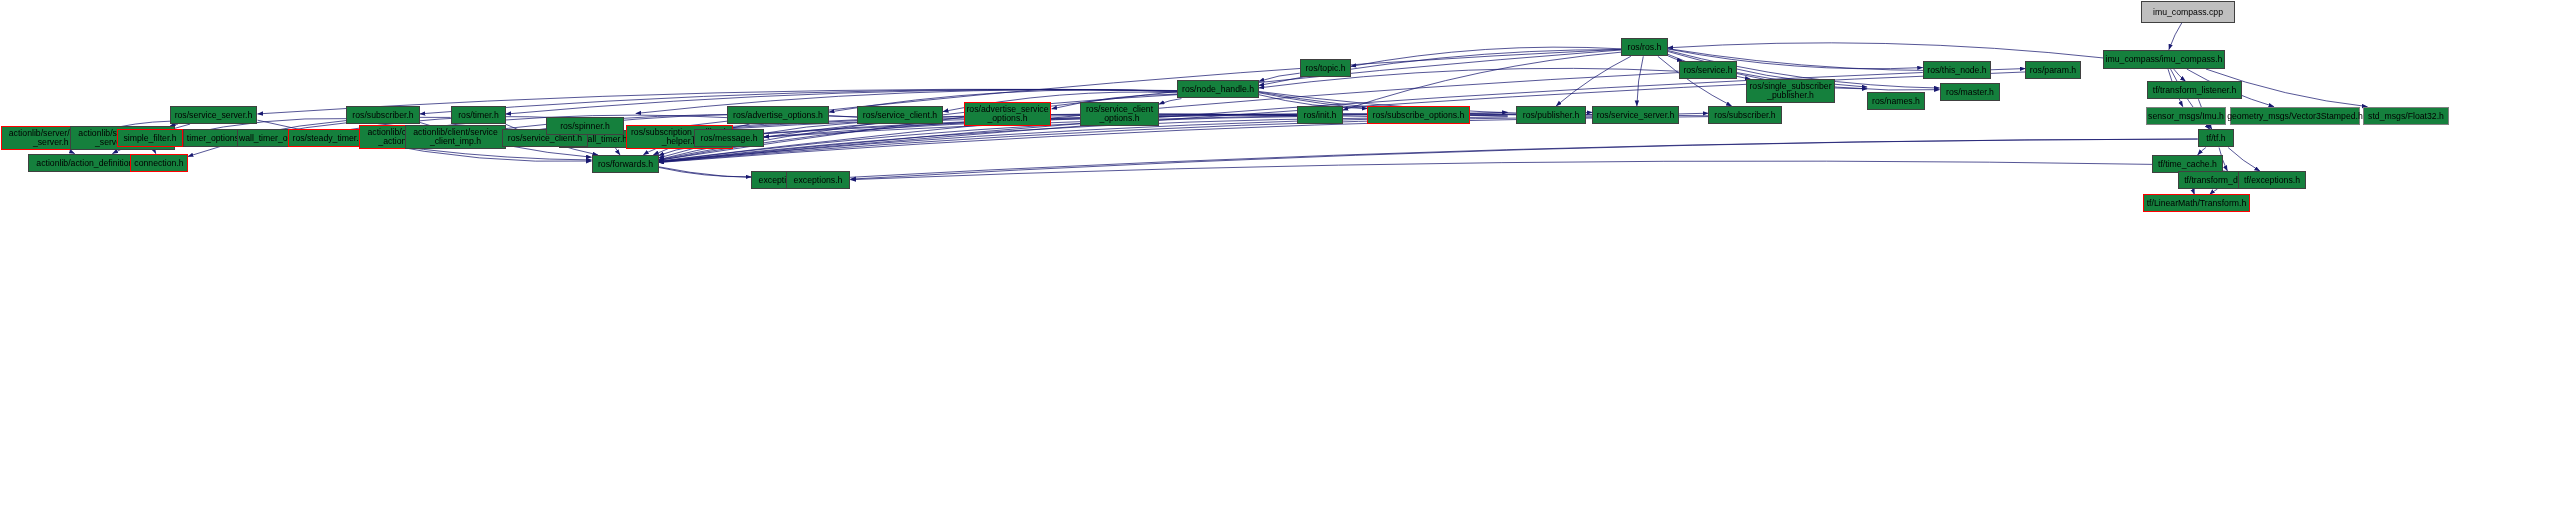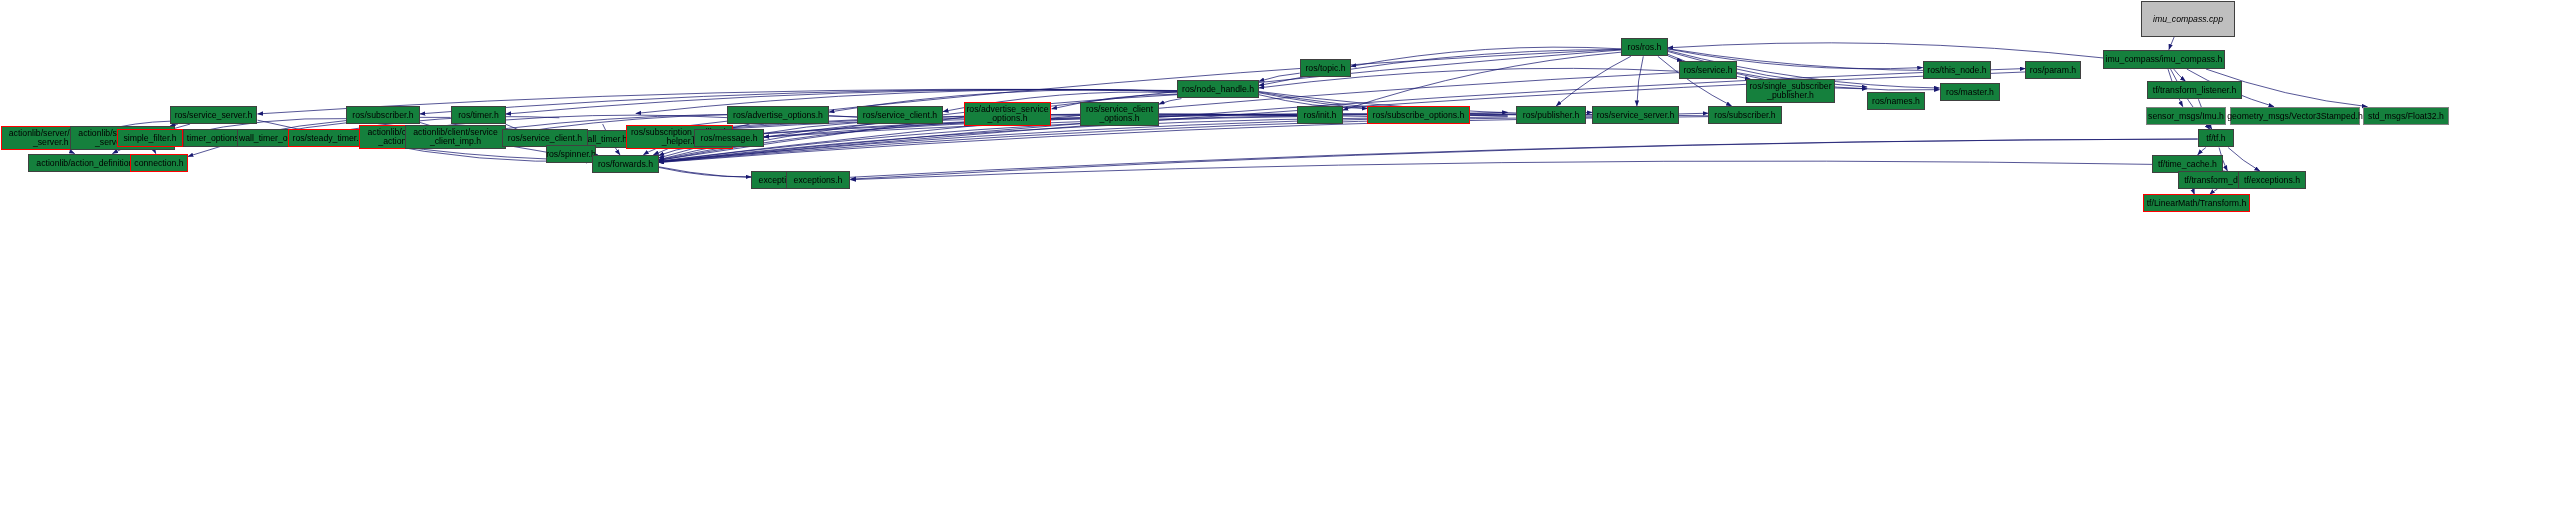--- a/index.html
+++ b/index.html
@@ -141,21 +141,21 @@
         <path d="M3322.3,220.0 Q3343.9,240.3 3369.7,255.0" fill="none" stroke="#191970" stroke-width="1.1" marker-end="url(#arrow)"></path>
         <path d="M3308.8,220.0 Q3312.9,238.2 3321.2,255.0" fill="none" stroke="#191970" stroke-width="1.1" marker-end="url(#arrow)"></path>
         <path d="M3209.0,245.1 Q2238.2,228.5 1268.0,267.9" fill="none" stroke="#191970" stroke-width="1.1" marker-end="url(#arrow)"></path>
         <path d="M3298.0,258.0 Q3294.2,256.0 3290.0,255.0" fill="none" stroke="#191970" stroke-width="1.1" marker-end="url(#arrow)"></path>
         <path d="M3315.0,254.6 Q3325.7,258.0 3337.0,258.8" fill="none" stroke="#191970" stroke-width="1.1" marker-end="url(#arrow)"></path>
         <path d="M3265.0,258.0 Q3266.6,274.4 3272.0,290.0" fill="none" stroke="#191970" stroke-width="1.1" marker-end="url(#arrow)"></path>
         <path d="M3306.3,282.0 Q3300.0,285.3 3294.7,290.0" fill="none" stroke="#191970" stroke-width="1.1" marker-end="url(#arrow)"></path>
       </g>
   </svg>
   <div id="nodes">
-      <div class="node root" style="left: 2141px; top: 1.3px; width: 94px; height: 36px; font-style: italic;">imu_compass.cpp</div>
+      <div class="node root" style="left: 2141px; top: 1.3px; width: 94px; height: 22px;">imu_compass.cpp</div>
       <div class="node" style="left: 2103px; top: 50px; width: 122px; height: 19.4px;">imu_compass/imu_compass.h</div>
       <div class="node grayborder" style="left: 2146px; top: 107px; width: 80px; height: 18px;">sensor_msgs/Imu.h</div>
       <div class="node grayborder" style="left: 2230px; top: 107px; width: 130px; height: 18px;">geometry_msgs/Vector3Stamped.h</div>
       <div class="node grayborder" style="left: 2363px; top: 107px; width: 86px; height: 18px;">std_msgs/Float32.h</div>
       <div class="node" style="left: 1621px; top: 38px; width: 47px; height: 18px;">ros/ros.h</div>
       <div class="node" style="left: 1300px; top: 59px; width: 51px; height: 18px;">ros/topic.h</div>
       <div class="node" style="left: 1679px; top: 61px; width: 58px; height: 18px;">ros/service.h</div>
       <div class="node" style="left: 1923px; top: 61px; width: 68px; height: 18px;">ros/this_node.h</div>
       <div class="node" style="left: 2025px; top: 61px; width: 56px; height: 18px;">ros/param.h</div>
       <div class="node" style="left: 1746px; top: 79px; width: 89px; height: 24px;">ros/single_subscriber
@@ -185,21 +185,21 @@
 _server_imp.h</div>
       <div class="node red" style="left: 117px; top: 129px; width: 66px; height: 18px;">simple_filter.h</div>
       <div class="node" style="left: 183px; top: 129px; width: 67px; height: 18px;">timer_options.h</div>
       <div class="node" style="left: 237px; top: 129px; width: 83px; height: 18px;">wall_timer_options.h</div>
       <div class="node red" style="left: 288px; top: 129px; width: 80px; height: 18px;">ros/steady_timer.h</div>
       <div class="node red" style="left: 359px; top: 125px; width: 99px; height: 24px;">actionlib/client/simple
 _action_client.h</div>
       <div class="node" style="left: 405px; top: 125px; width: 101px; height: 24px;">actionlib/client/service
 _client_imp.h</div>
       <div class="node" style="left: 502px; top: 129px; width: 86px; height: 18px;">ros/service_client.h</div>
-      <div class="node" style="left: 546px; top: 145px; width: 50px; height: 18px;">ros/spinner.h</div>
+      <div class="node" style="left: 546px; top: 117px; width: 78px; height: 18px;">ros/spinner.h</div>
       <div class="node red" style="left: 626px; top: 125px; width: 107px; height: 24px;">ros/subscription_callback
 _helper.h</div>
       <div class="node" style="left: 694px; top: 129px; width: 70px; height: 18px;">ros/message.h</div>
       <div class="node" style="left: 2198px; top: 129px; width: 36px; height: 18px;">tf/tf.h</div>
       <div class="node" style="left: 28px; top: 154px; width: 121px; height: 18px;">actionlib/action_definition.h</div>
       <div class="node red" style="left: 130px; top: 154px; width: 58px; height: 18px;">connection.h</div>
       <div class="node" style="left: 592px; top: 155px; width: 67px; height: 18px;">ros/forwards.h</div>
       <div class="node" style="left: 2152px; top: 155px; width: 71px; height: 18px;">tf/time_cache.h</div>
       <div class="node" style="left: 751px; top: 171px; width: 64px; height: 18px;">exceptions.h</div>
       <div class="node" style="left: 786px; top: 171px; width: 64px; height: 18px;">exceptions.h</div>

